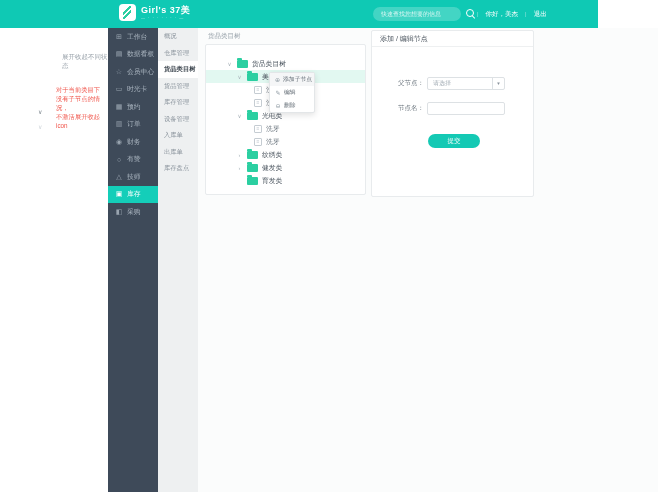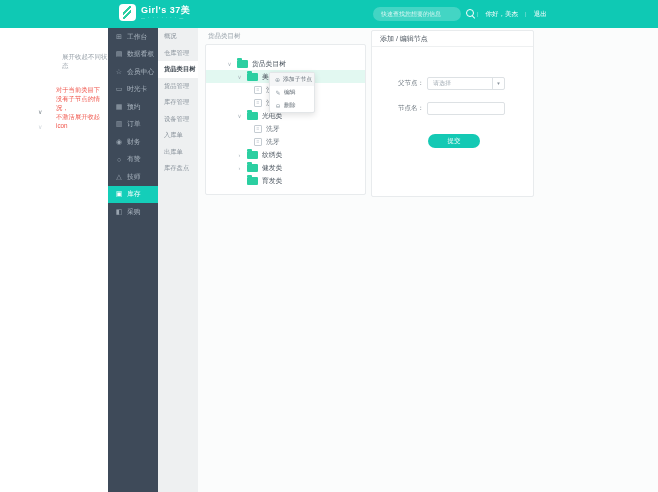--- a/index.html
+++ b/index.html
@@ -1,21 +1,21 @@
 <!DOCTYPE html>
 <html><head>
 <meta charset="utf-8">
 <style>
   * { margin:0; padding:0; box-sizing:border-box; }
   html,body { width:658px; height:492px; }
   body { font-family:"Liberation Sans", sans-serif; background:#fff; }
   .stage { position:relative; width:658px; height:492px; overflow:hidden; background:#fff; }
 
   
-  .header { position:absolute; left:0; top:0; width:658px; height:28px; background:#0fc9b4; z-index:10; }
+  .header { position:absolute; left:0; top:0; width:598px; height:28px; background:#0fc9b4; z-index:10; }
   .logo { position:absolute; left:119px; top:4px; display:flex; align-items:center; gap:5px; }
   .logo-badge { width:17px; height:17px; background:#fff; border-radius:4px;
     position:relative; overflow:hidden; }
   .logo-badge::before { content:""; position:absolute; left:4px; top:2px; width:8px; height:13px;
     background:linear-gradient(135deg, transparent 30%, #2bcfa1 30%, #2bcfa1 45%, #fff 45%, #fff 55%, #2bcfa1 55%, #2bcfa1 70%, transparent 70%); }
   .logo-title { color:#fff; font-size:9px; font-weight:bold; letter-spacing:.5px; line-height:10px; }
   .logo-tagline { color:rgba(255,255,255,.75); font-size:4px; letter-spacing:1px; line-height:5px; }
   .search-box { position:absolute; left:373px; top:7px; width:88px; height:14px;
     background:rgba(255,255,255,.22); border-radius:7px; border:none; outline:none;
     padding:0 8px; font-size:6px; color:#fff; font-family:"Liberation Sans",sans-serif; }

